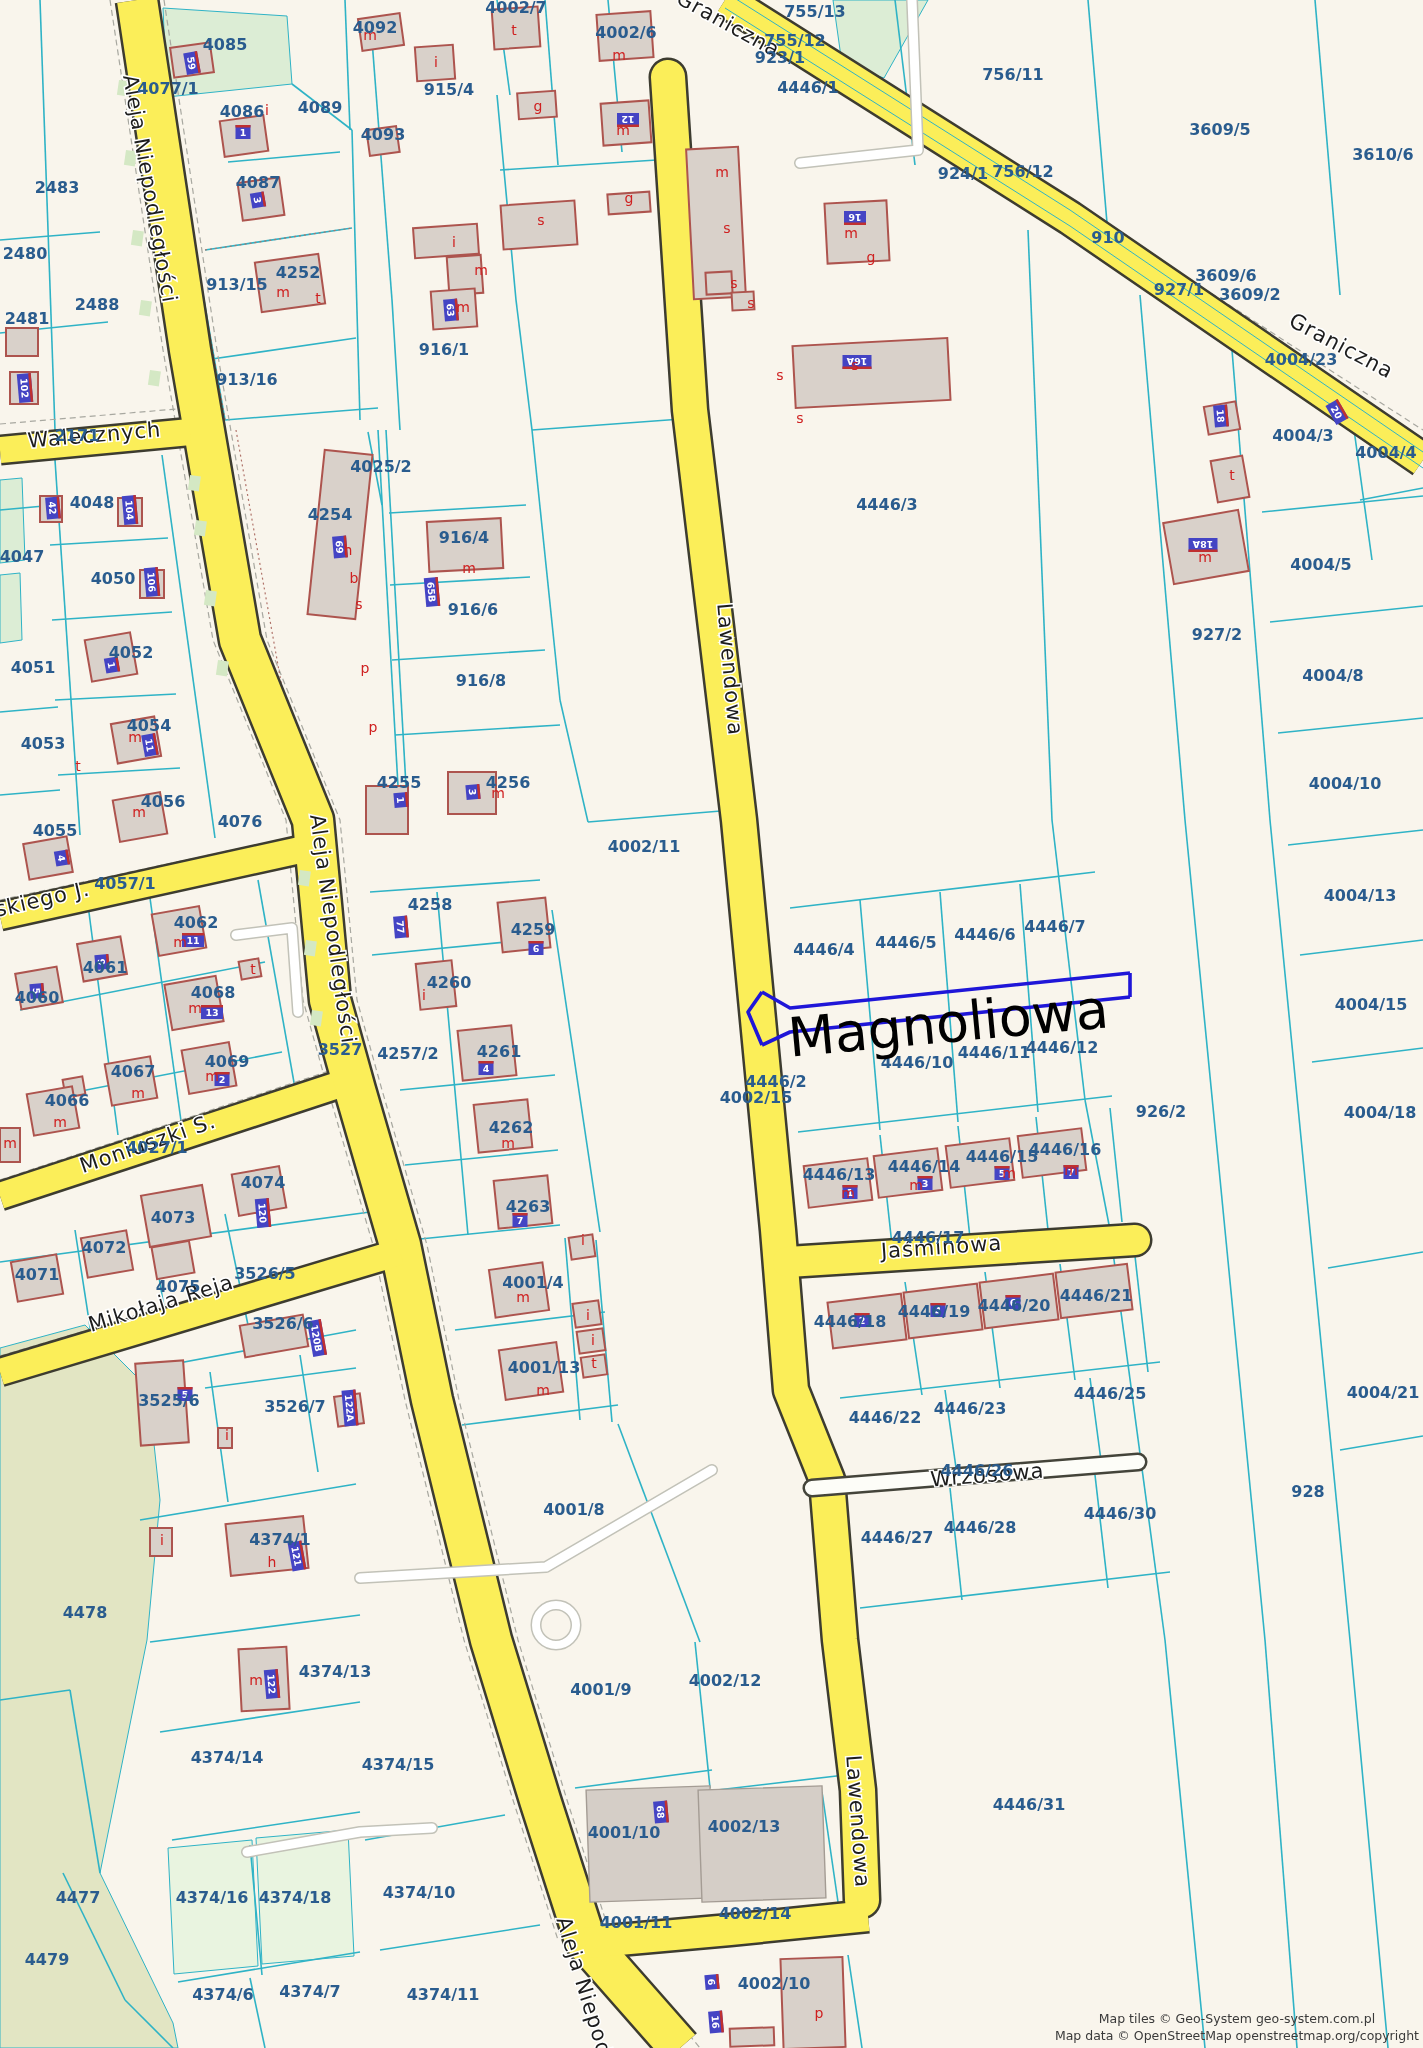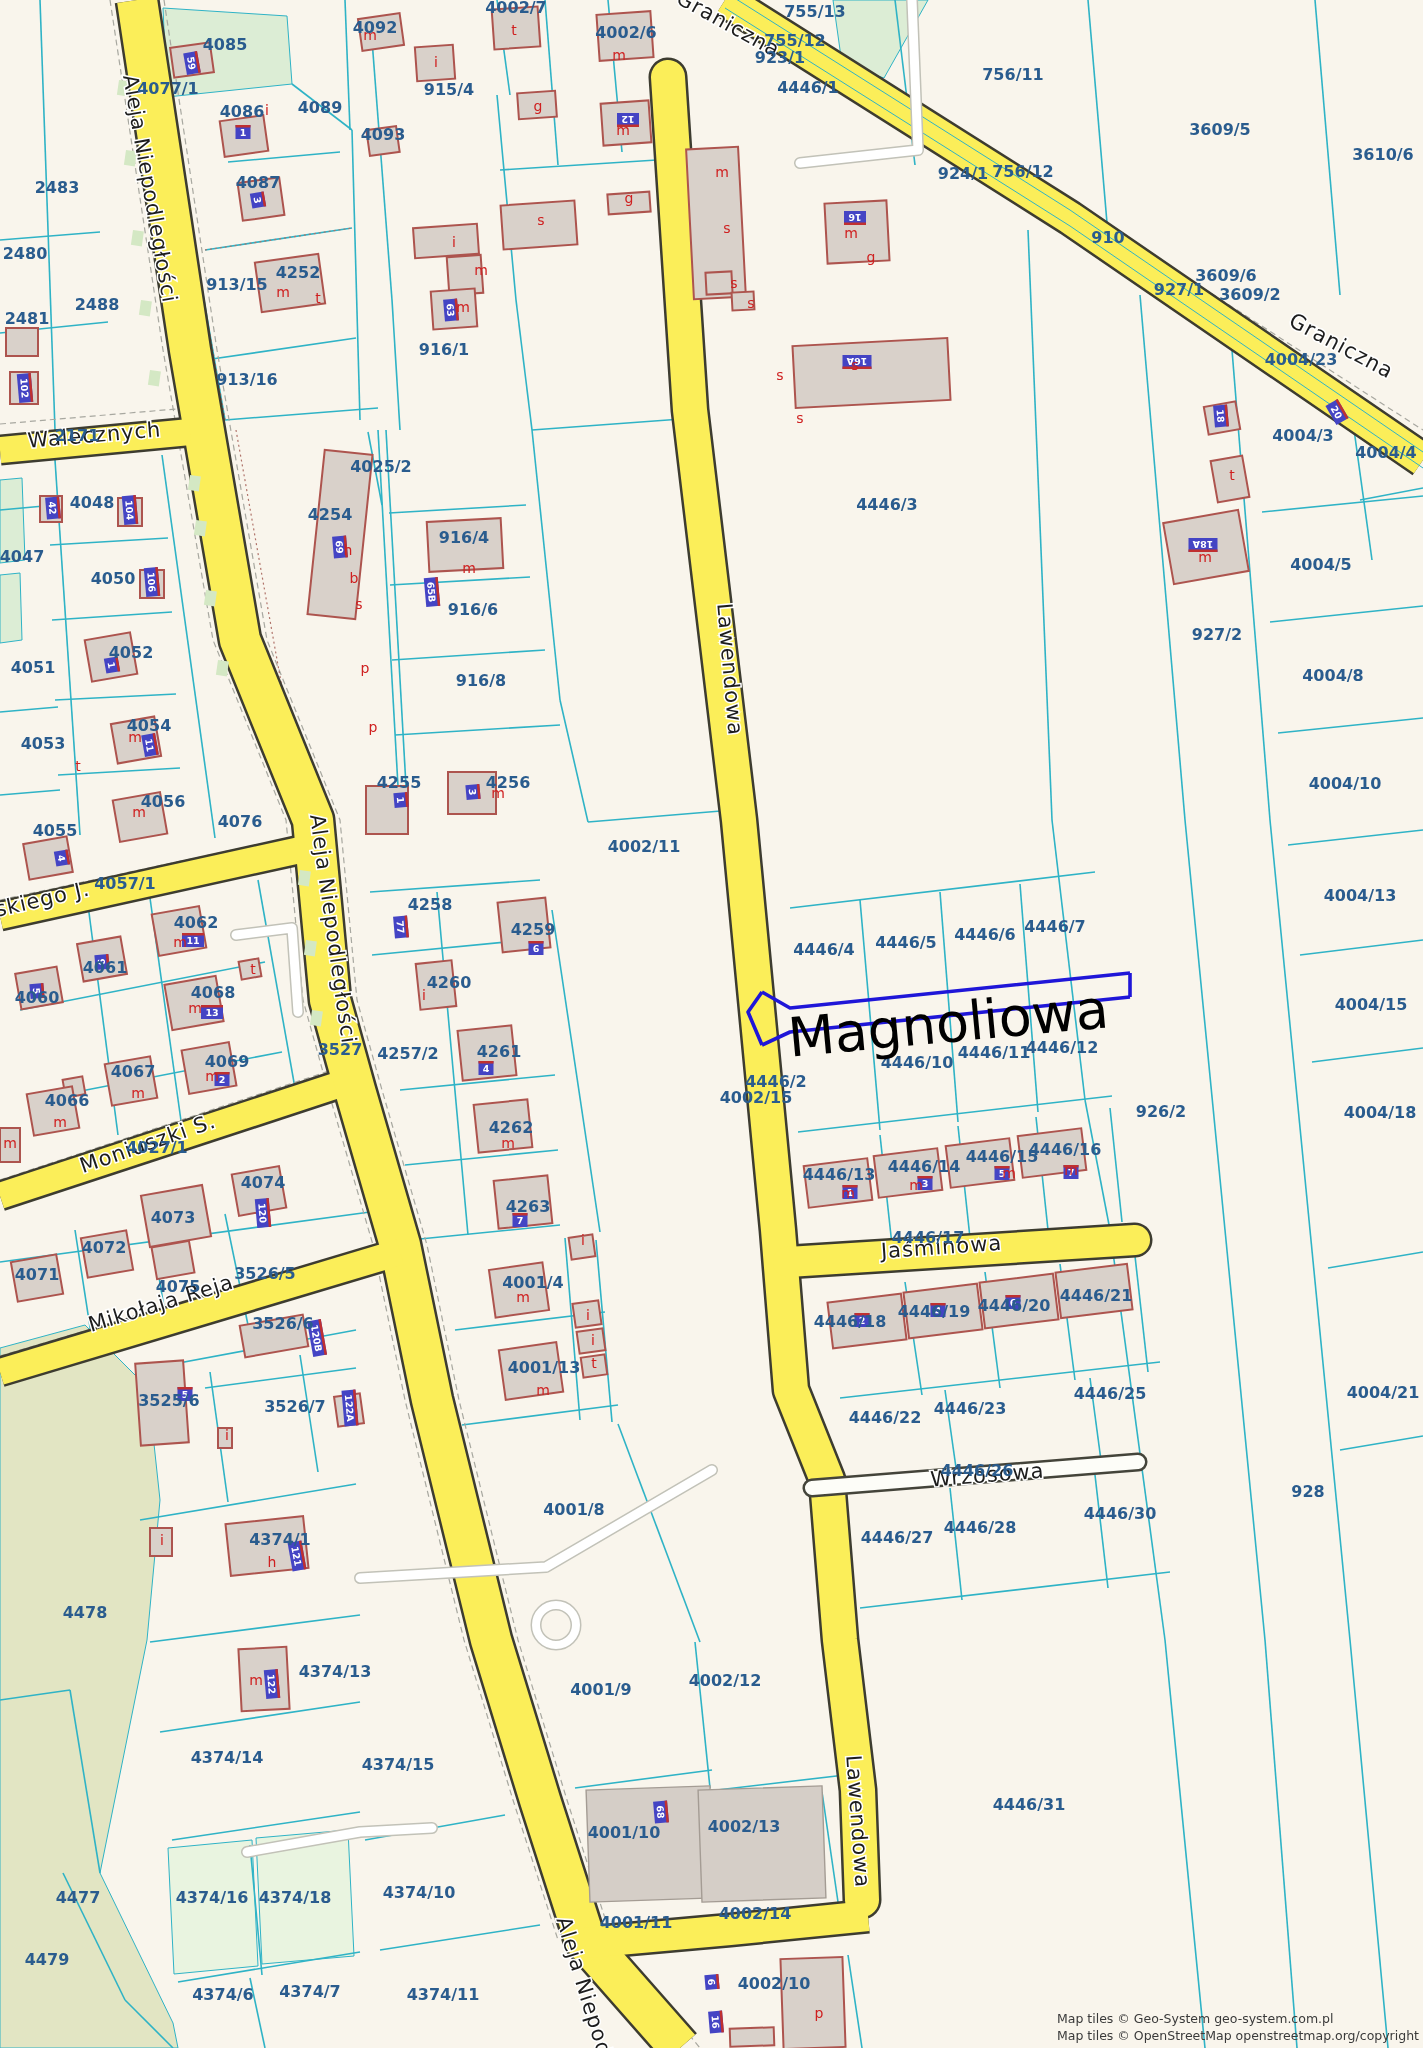--- a/index.html
+++ b/index.html
@@ -4,21 +4,21 @@
 <style>
   html,body{margin:0;padding:0;}
   body{width:1423px;height:2048px;overflow:hidden;font-family:"DejaVu Sans","Liberation Sans",sans-serif;background:#f9f5ec;position:relative;}
   #map-wrap{position:absolute;inset:0;}
   svg{display:block;}
   .street-label{fill:#1d1d1d;stroke:#ffffff;stroke-width:3px;paint-order:stroke;font-size:21px;letter-spacing:1px;}
   .parcel-label{fill:#2a5c8e;font-weight:bold;font-size:16px;}
   .bldg-letter{fill:#cf2020;font-size:14px;}
   .plate-text{fill:#ffffff;font-size:9.5px;font-weight:bold;}
   .selected-label{fill:#000000;font-size:54px;}
-  #attribution{position:absolute;right:4px;bottom:3px;text-align:left;font-size:12.5px;color:#3a3a3a;line-height:1.35;z-index:5;}
+  #attribution{position:absolute;right:4px;bottom:3px;text-align:center;font-size:12.5px;color:#3a3a3a;line-height:1.35;z-index:5;}
 </style>
 </head>
 <body>
 
 <div id="map-wrap">
   <svg id="map-svg" width="1423" height="2048" viewBox="0 0 1423 2048">
     <g id="layer-greens">
         <polygon points="163,8 287,16 292,84 167,97" fill="#dcedd5" stroke="#2fb3c6" stroke-width="1"></polygon>
         <polygon points="0,480 22,478 25,560 0,563" fill="#dcedd5" stroke="#2fb3c6" stroke-width="1"></polygon>
         <polygon points="0,575 20,573 22,640 0,643" fill="#dcedd5" stroke="#2fb3c6" stroke-width="1"></polygon>
@@ -754,15 +754,15 @@
         <text x="755" y="1919" text-anchor="middle" class="parcel-label">4002/14</text>
         <text x="774" y="1989" text-anchor="middle" class="parcel-label">4002/10</text>
         <text x="1029" y="1810" text-anchor="middle" class="parcel-label">4446/31</text>
       </g>
     <g id="layer-selected-label">
         <text transform="translate(950,1042) rotate(-5.3)" text-anchor="middle" class="selected-label">Magnoliowa</text>
       </g>
   </svg>
   <div id="attribution">
     <div>Map tiles © Geo-System geo-system.com.pl</div>
-    <div>Map tiles © OpenStreetMap openstreetmap.org/copyright</div>
+    <div>Map data © OpenStreetMap openstreetmap.org/copyright</div>
   </div>
 </div>
 
 </body></html>

